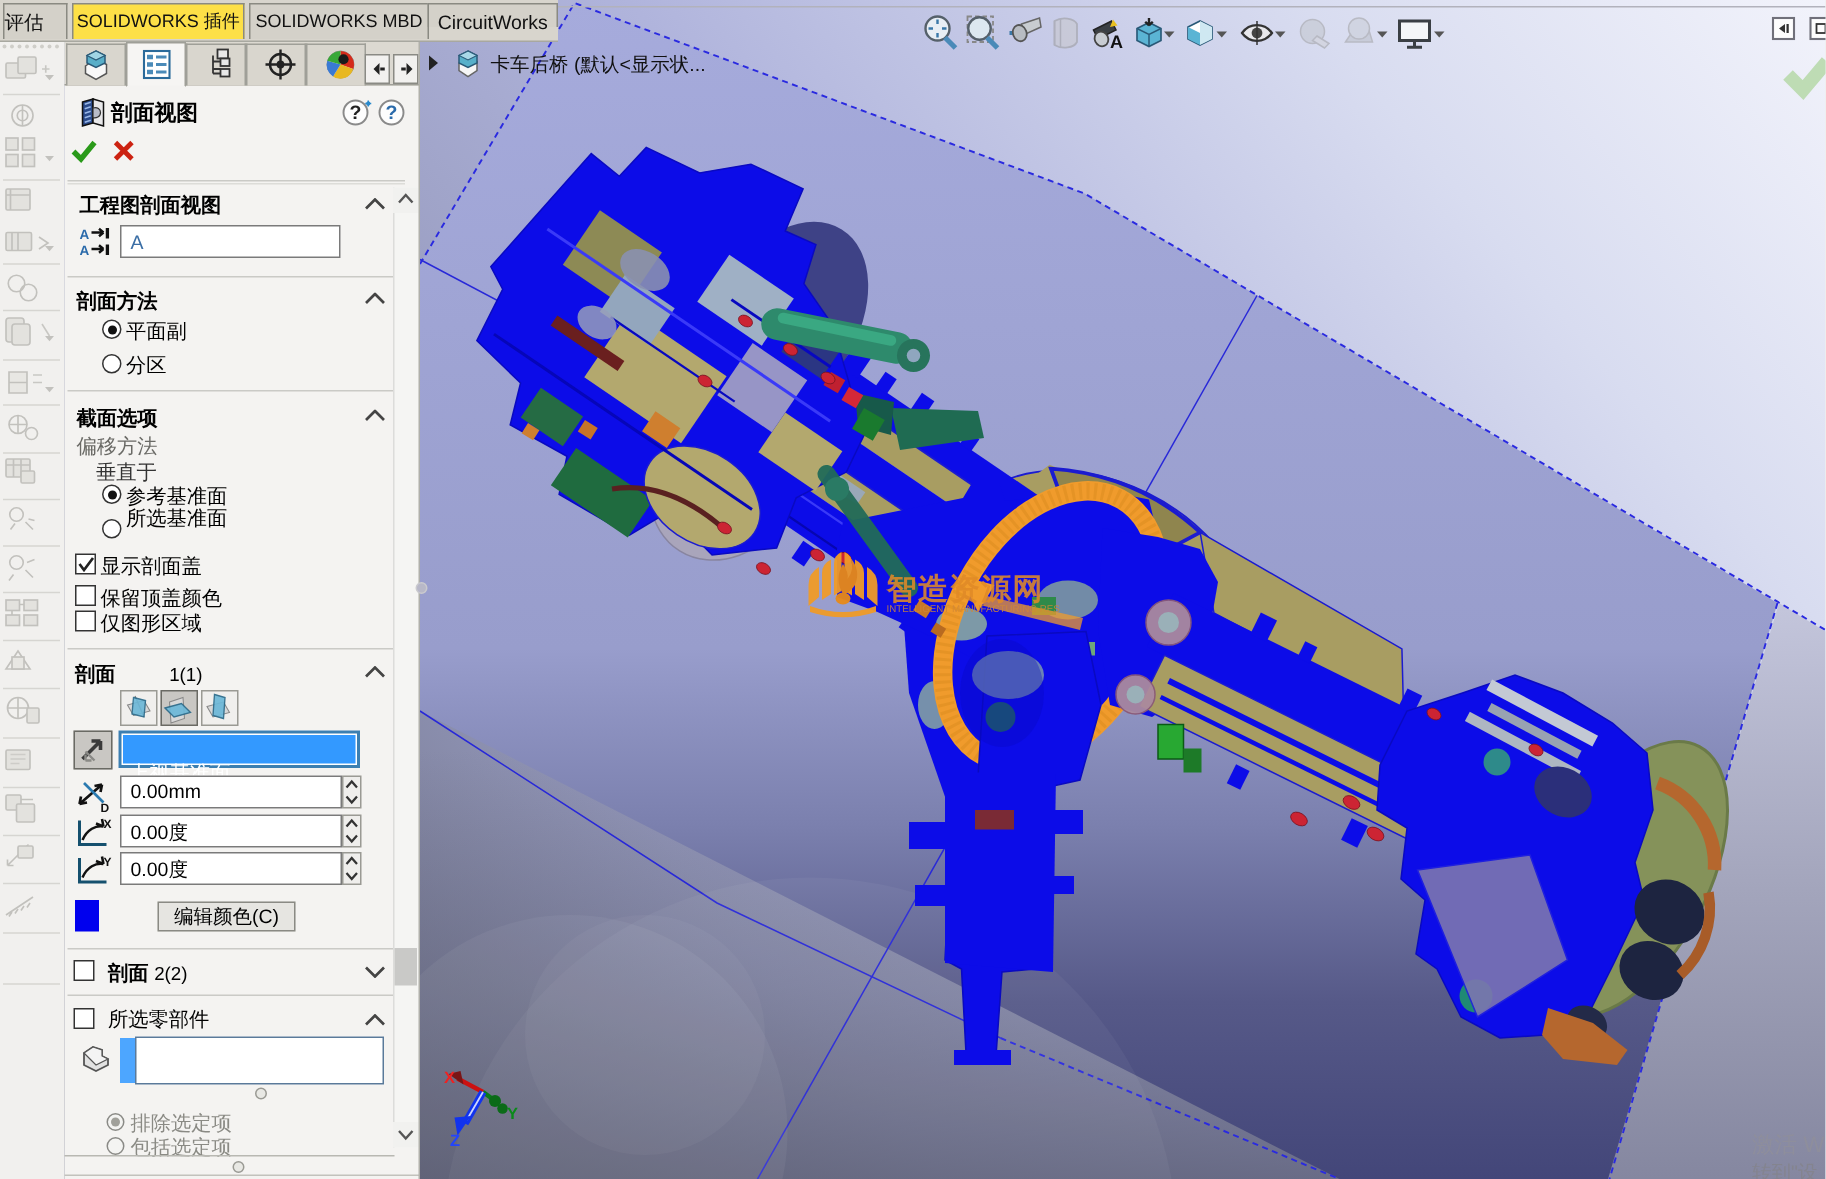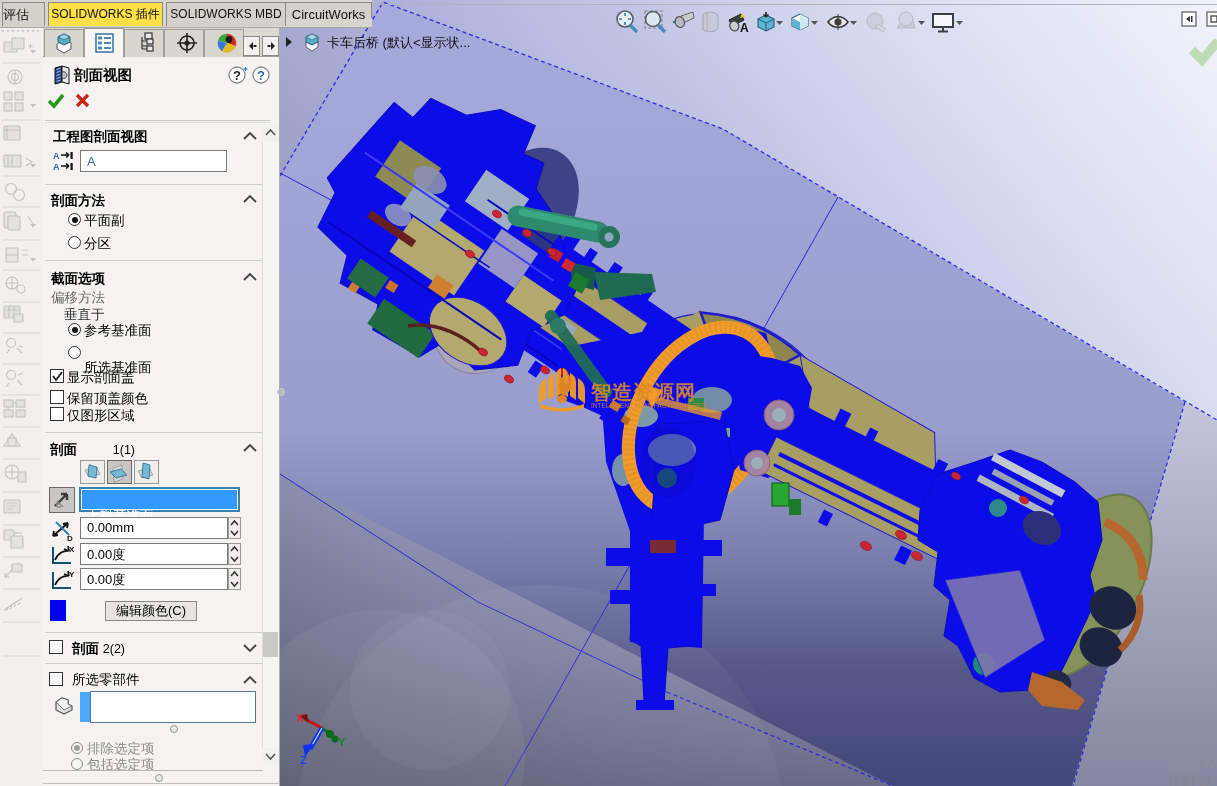--- a/index.html
+++ b/index.html
@@ -499,21 +499,21 @@
   <div class="abs" style="left:8px;top:242px;font-weight:bold;">截面选项</div>
   <svg class="abs" style="left:200px;top:245px" width="14" height="8">
         <path d="M1,7 L7,1 L13,7" fill="none" stroke="#444" stroke-width="1.8"></path>
       </svg>
   <div class="abs" style="left:8px;top:261px;color:#6a6a66;">偏移方法</div>
   <div class="abs" style="left:21px;top:278px;color:#333;">垂直于</div>
   <div class="abs" style="left:25px;top:295px;width:13px;height:13px;border:1px solid #333;border-radius:50%;background:#fff;"></div>
   <div class="abs" style="left:28.5px;top:298.5px;width:6px;height:6px;border-radius:50%;background:#111;"></div>
   <div class="abs" style="left:41px;top:294px;">参考基准面</div>
   <div class="abs" style="left:25px;top:318px;width:13px;height:13px;border:1px solid #333;border-radius:50%;background:#fff;"></div>
-  <div class="abs" style="left:41px;top:331px;">所选基准面</div>
+  <div class="abs" style="left:41px;top:309px;">所选基准面</div>
   <div class="abs" style="left:7px;top:341px;width:14px;height:14px;border:1px solid #333;background:#fff;"></div>
   <svg class="abs" style="left:8px;top:342px" width="13" height="13">
         <path d="M2,6 L5,10 L11,2" fill="none" stroke="#222" stroke-width="1.8"></path>
       </svg>
   <div class="abs" style="left:24px;top:341px;">显示剖面盖</div>
   <div class="abs" style="left:7px;top:362px;width:14px;height:14px;border:1px solid #333;background:#fff;"></div>
   <div class="abs" style="left:24px;top:362px;">保留顶盖颜色</div>
   <div class="abs" style="left:7px;top:379px;width:14px;height:14px;border:1px solid #333;background:#fff;"></div>
   <div class="abs" style="left:24px;top:379px;">仅图形区域</div>
   <div class="abs" style="left:2px;top:404px;width:225px;border-top:1px solid #cacac6;"></div>

